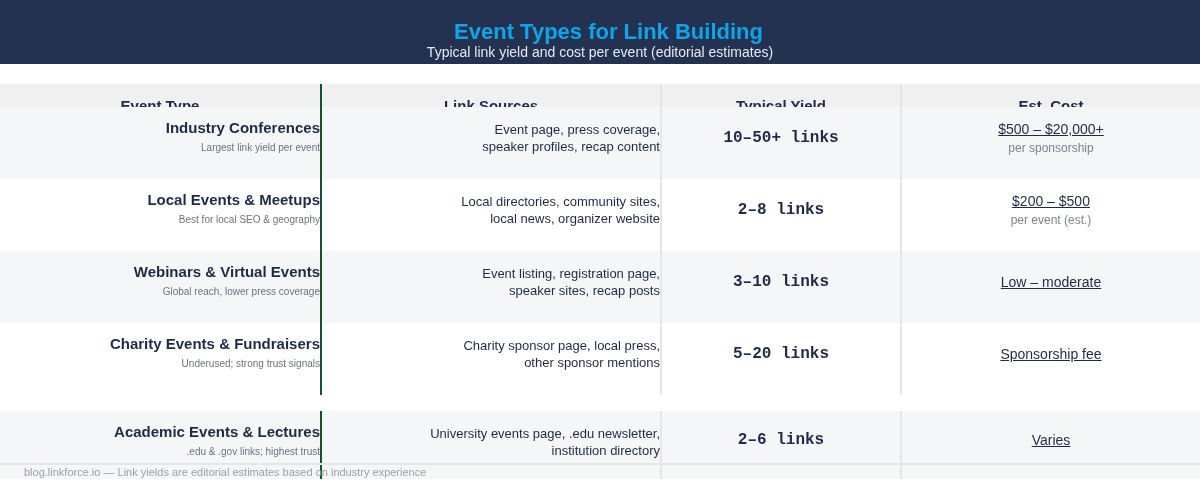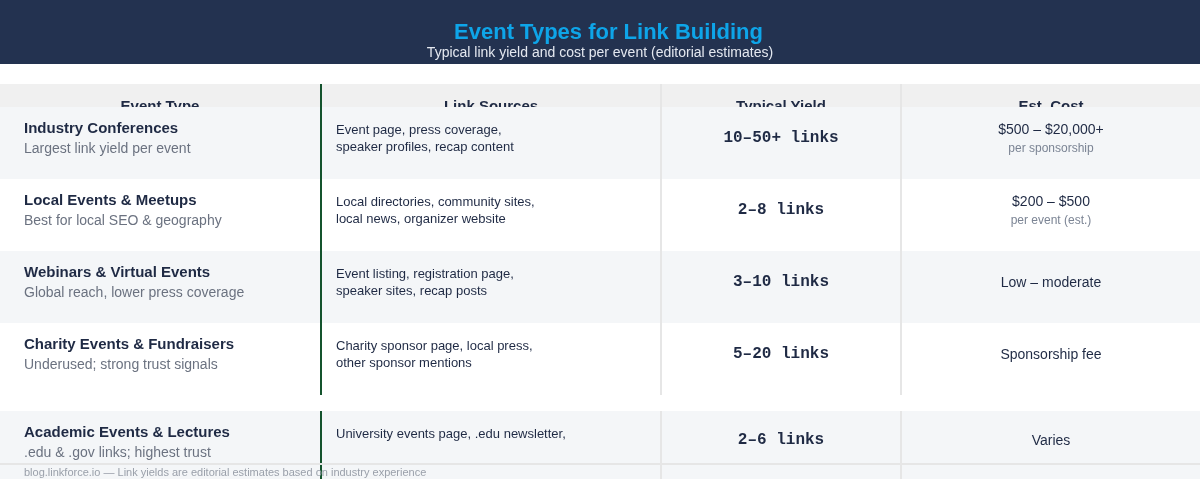--- a/index.html
+++ b/index.html
@@ -7,30 +7,30 @@
   .banner { position:absolute; left:0; top:0; width:1200px; height:64px; background:#233250; text-align:center; }
   .banner .title { position:absolute; left:8px; right:0; top:19px; font-size:22px; font-weight:bold; color:#0ea5e9; line-height:26px;padding-left:9px; }
   .banner .subtitle { position:absolute; left:0; right:0; top:44px; font-size:14px; color:#e4e8f0; line-height:17px; }
   .thead { position:absolute; left:0; top:64px; width:1200px; height:43px; background:#f0f0f0;margin-top:20px; }
   .cell { position:absolute; top:0; height:100%; box-sizing:border-box; }
   .c1 { left:0; width:320px; }
   .c2 { left:320px; width:340px; border-left:2px solid #14532d; }
   .c3 { left:660px; width:240px; border-left:2px solid #e6e6e6; }
   .c4 { left:900px; width:300px; border-left:2px solid #e6e6e6; }
   .thead .cell { display:flex; align-items:center; justify-content:center; font-size:15px; font-weight:bold; color:#1f2a44; }
-  .row { position:absolute; left:0; width:1200px; height:72px; }
+  .row { position:absolute; left:0; width:1200px; height:72px;text-align:right; }
   .row.alt { background:#f4f6f8; }
   .row.plain { background:#ffffff; }
   .row .c1 { padding:12px 0 0 24px; }
   .etype { font-size:15px; font-weight:bold; color:#1f2a44; line-height:18px; }
-  .edesc { font-size:14px; color:#6b7280; line-height:18px; margin-top:2px; }
+  .edesc { font-size:10px; color:#6b7280; line-height:18px; margin-top:2px; }
   .row .c2 { padding:14px 0 0 14px; font-size:13px; color:#1f2a44; line-height:17px; }
   .row .c3 { display:flex; align-items:center; justify-content:center; font-size:16px; font-weight:bold; color:#1f2a44; padding-bottom:10px;font-family:Liberation Mono, monospace; }
   .row .c4 { display:flex; flex-direction:column; align-items:center; justify-content:center; padding-bottom:10px; }
-  .cost-main { font-size:14px; color:#1f2a44; line-height:18px; }
+  .cost-main { font-size:14px; color:#1f2a44; line-height:18px;text-decoration:underline; }
   .cost-sub { font-size:12px; color:#7b8494; line-height:16px; margin-top:2px; }
   .bottom-rule { position:absolute; left:0; top:463px; width:1200px; height:2px; background:#e6e6e6; }
   .footer { position:absolute; left:24px; top:465px; font-size:11px; color:#9aa0aa; line-height:14px; }
 </style>
 </head>
 <body>
 
 <div class="banner">
   <div class="title">Event Types for Link Building</div>
   <div class="subtitle">Typical link yield and cost per event (editorial estimates)</div>
@@ -105,20 +105,21 @@
   </div>
 </div>
 
 <div class="row alt" style="top:411px; height:68px;">
   <div class="cell c1">
     <div class="etype">Academic Events &amp; Lectures</div>
     <div class="edesc">.edu &amp; .gov links; highest trust</div>
   </div>
   <div class="cell c2">
     <div>University events page, .edu newsletter,</div>
+    <div>institution directory</div>
   </div>
   <div class="cell c3">2–6 links</div>
   <div class="cell c4">
     <div class="cost-main">Varies</div>
   </div>
 </div>
 
 <div class="bottom-rule"></div>
 <div class="footer">blog.linkforce.io — Link yields are editorial estimates based on industry experience</div>
 

